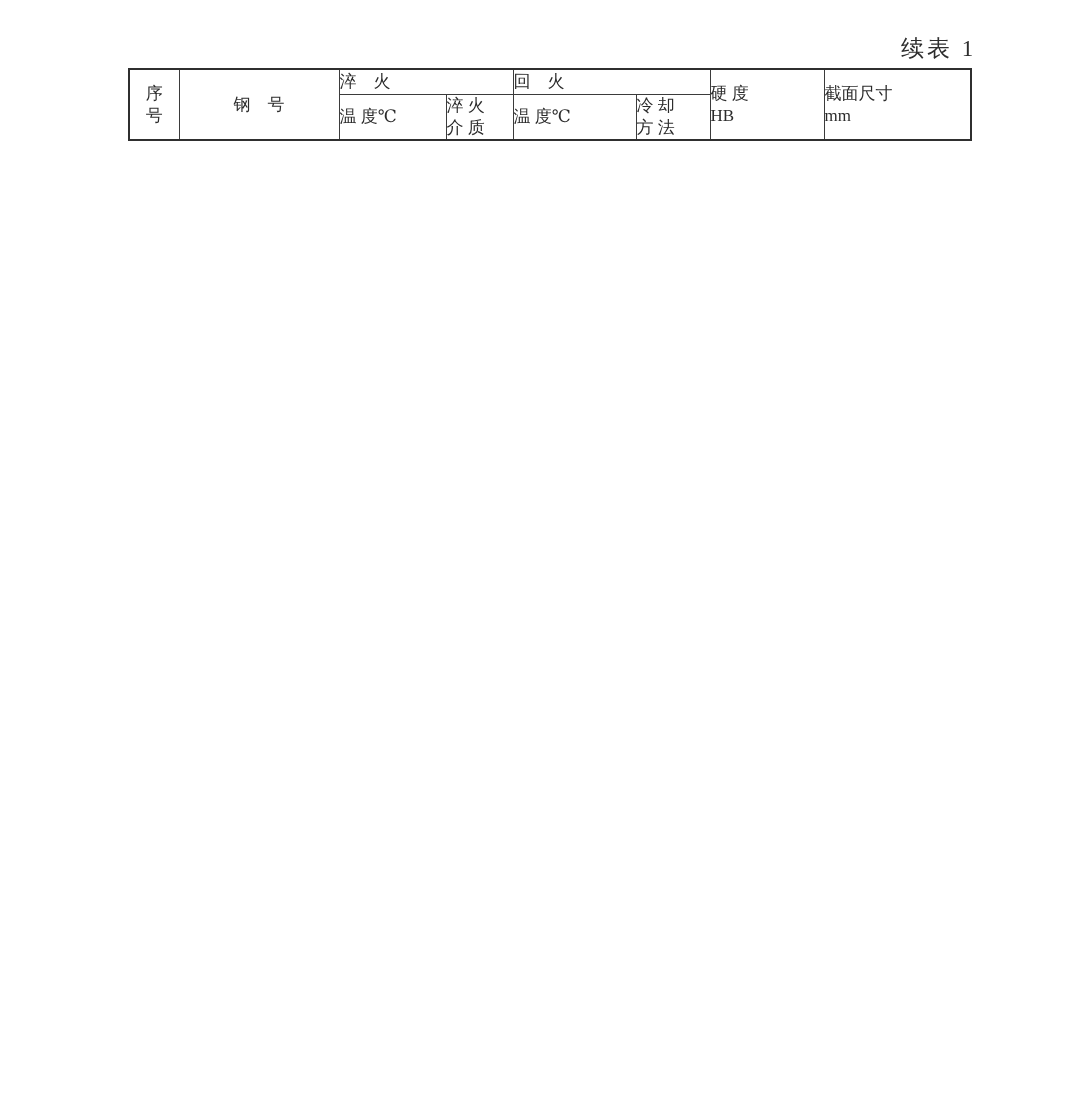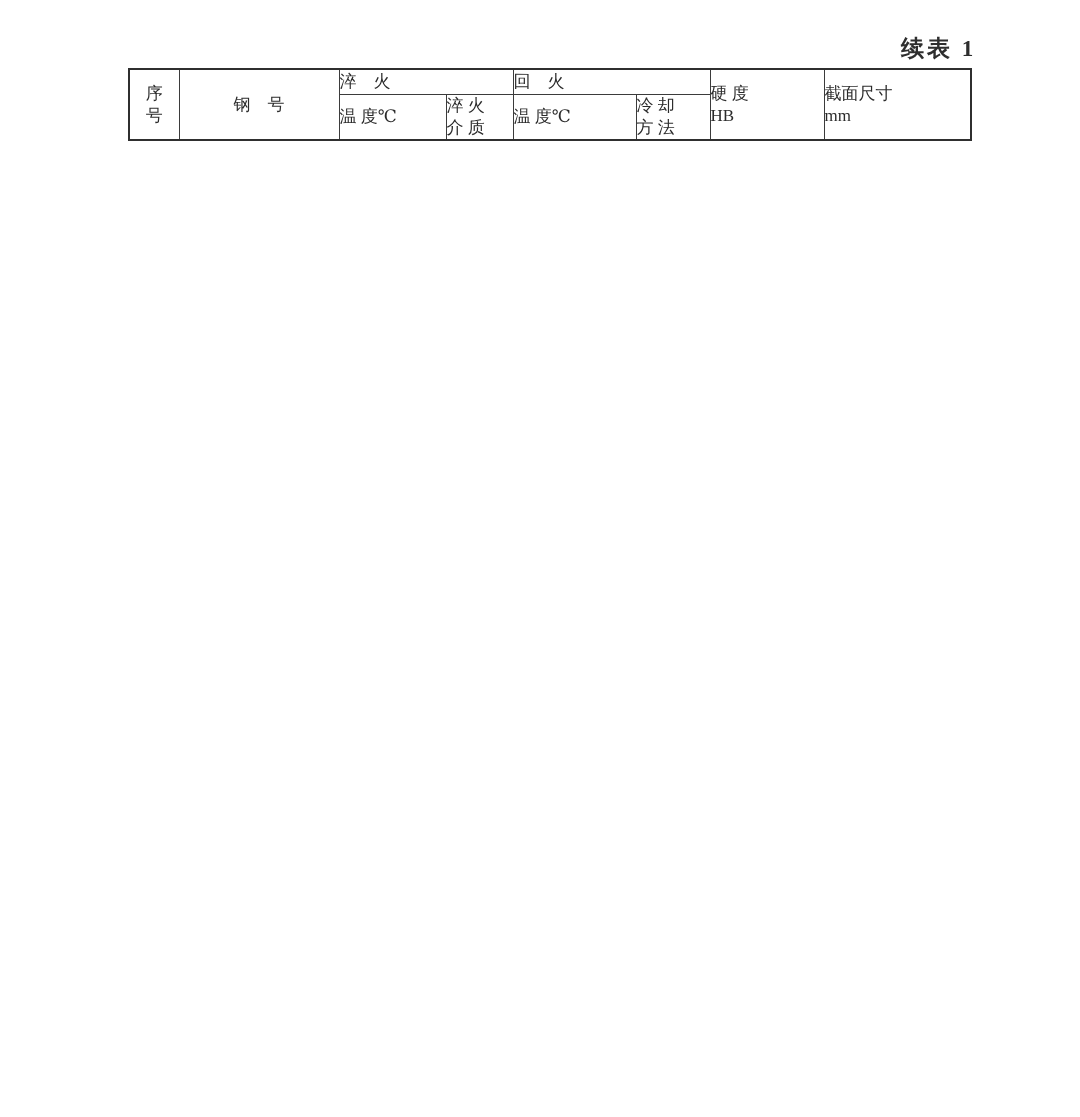--- a/index.html
+++ b/index.html
@@ -15,21 +15,20 @@
     color: #2b2b2b;
   }
   .page-title {
     position: absolute;
     left: 901px;
     top: 33px;
     font-size: 23px;
     letter-spacing: 3px;
     color: #2e2e2e;
     white-space: nowrap;
-    font-weight: bold;
   }
   table.ht-table {
     position: absolute;
     left: 128px;
     top: 68px;
     width: 842px;
     border-collapse: collapse;
     table-layout: fixed;
     border: 2px solid #2f2f2f;
   }

